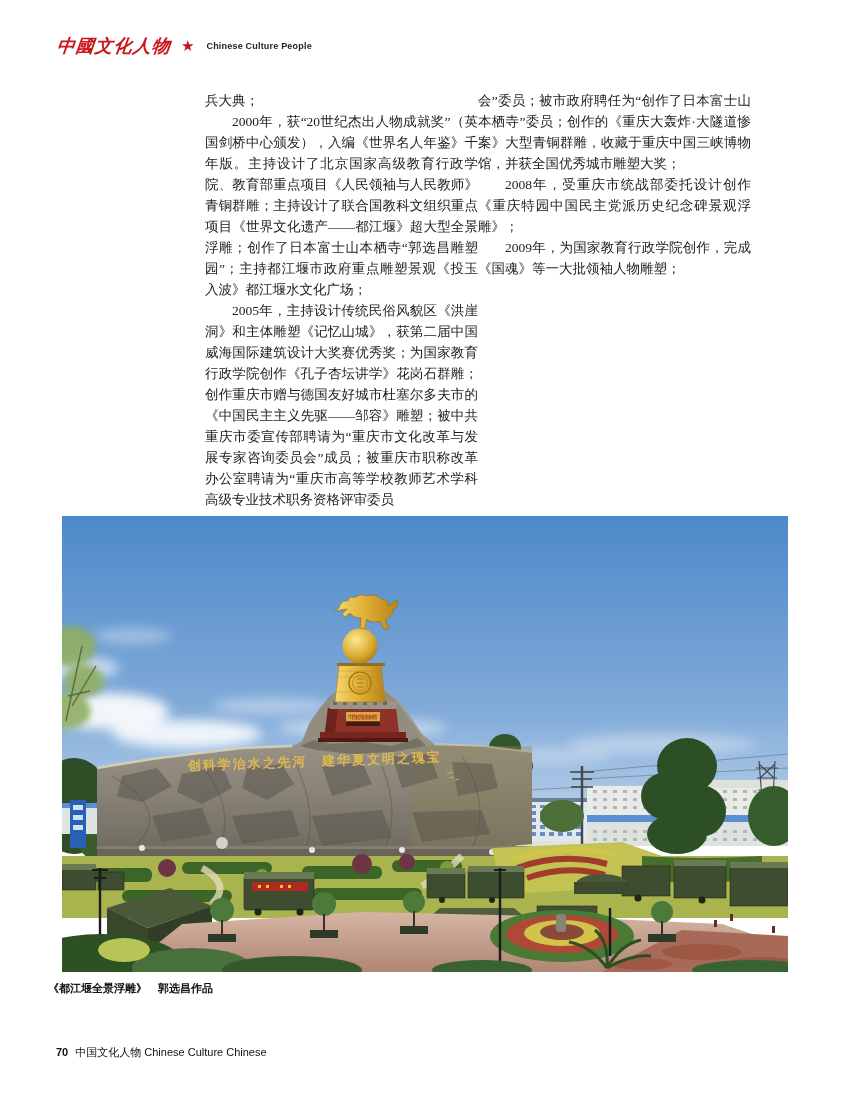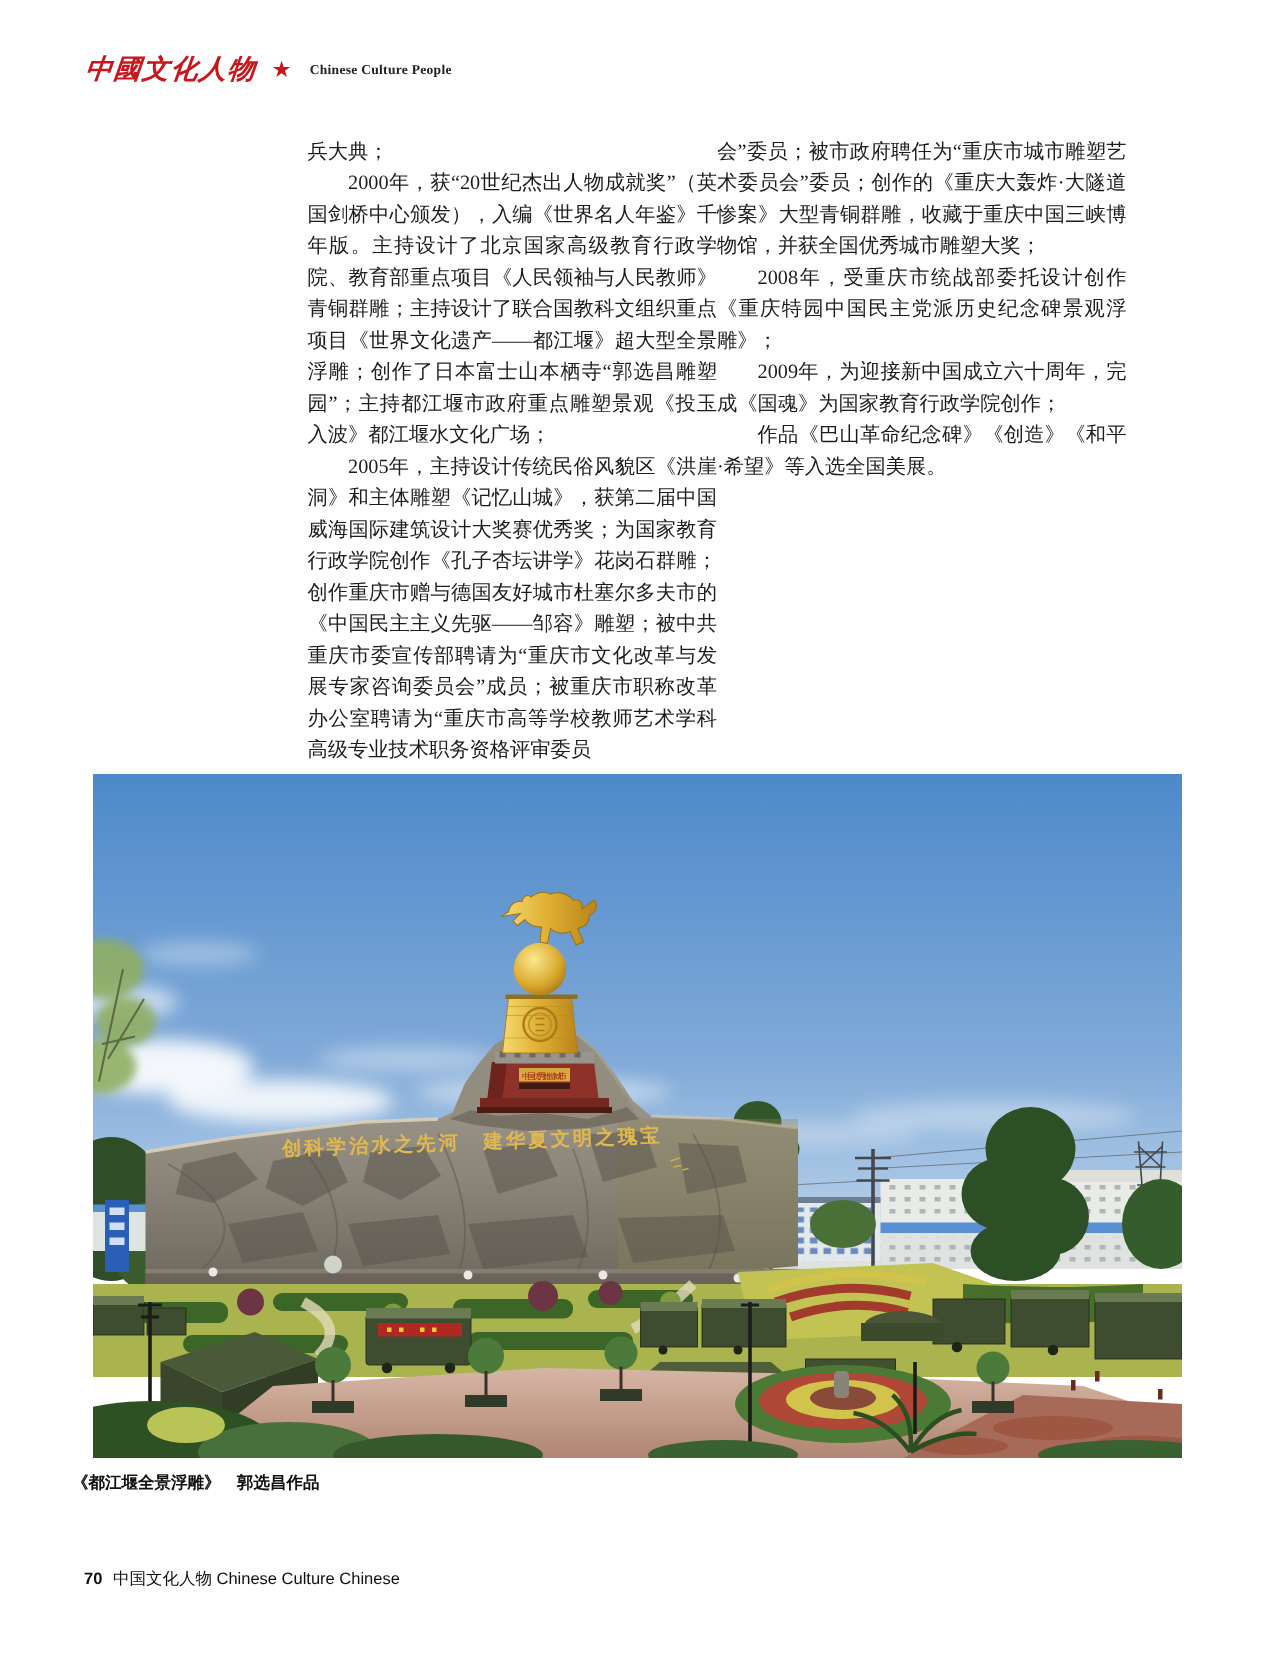--- a/index.html
+++ b/index.html
@@ -3,21 +3,21 @@
 <meta charset="utf-8">
 <style>
   html,body{margin:0;padding:0;background:#ffffff;}
   .page{position:relative;width:846px;height:1102px;background:#fff;overflow:hidden;
         font-family:"Liberation Serif","DejaVu Serif",serif;color:#1c1c1c;}
   
   .header{position:absolute;left:57px;top:34px;display:flex;align-items:center;gap:8px;}
   .logo-cn{font-family:"Liberation Serif","DejaVu Serif",serif;font-weight:bold;font-style:italic;
            font-size:18px;color:#c8161d;letter-spacing:1px;transform:skewX(-6deg);}
   .logo-star{color:#c8161d;font-size:15px;margin-left:2px;}
-  .logo-en{font-family:Liberation Serif, serif;font-size:9px;font-weight:bold;
+  .logo-en{font-family:Liberation Sans, sans-serif;font-size:9px;font-weight:bold;
            color:#222;letter-spacing:.2px;margin-left:4px;}
   
   .columns{position:absolute;left:205px;top:90px;width:564px;display:flex;gap:0;}
   .col{width:273px;font-size:13.5px;line-height:21px;text-align:justify;}
   .col p{margin:0;}
   .col p.indent{text-indent:2em;}
   
   .photo{position:absolute;left:62px;top:516px;width:726px;height:456px;}
   .caption{position:absolute;left:48px;top:981px;font-family:Liberation Serif, serif;
            font-size:11px;font-weight:bold;color:#111;}
@@ -37,24 +37,23 @@
     <span class="logo-en">Chinese Culture People</span>
   </div>
 
   <div class="columns">
     <div class="col">
       <p>兵大典；</p>
       <p class="indent">2000年，获“20世纪杰出人物成就奖”（英国剑桥中心颁发），入编《世界名人年鉴》千年版。主持设计了北京国家高级教育行政学院、教育部重点项目《人民领袖与人民教师》青铜群雕；主持设计了联合国教科文组织重点项目《世界文化遗产——都江堰》超大型全景浮雕；创作了日本富士山本栖寺“郭选昌雕塑园”；主持都江堰市政府重点雕塑景观《投玉入波》都江堰水文化广场；</p>
       <p class="indent">2005年，主持设计传统民俗风貌区《洪崖洞》和主体雕塑《记忆山城》，获第二届中国威海国际建筑设计大奖赛优秀奖；为国家教育行政学院创作《孔子杏坛讲学》花岗石群雕；创作重庆市赠与德国友好城市杜塞尔多夫市的《中国民主主义先驱——邹容》雕塑；被中共重庆市委宣传部聘请为“重庆市文化改革与发展专家咨询委员会”成员；被重庆市职称改革办公室聘请为“重庆市高等学校教师艺术学科高级专业技术职务资格评审委员</p>
     </div>
     <div class="col">
-      <p>会”委员；被市政府聘任为“重庆市城市雕塑艺术委员会”委员；创作的《重庆大轰炸·大隧道惨案》大型青铜群雕，收藏于重庆中国三峡博物馆，并获全国优秀城市雕塑大奖；</p>
+      <p>会”委员；被市政府聘任为“创作了日本富士山本栖寺”委员；创作的《重庆大轰炸·大隧道惨案》大型青铜群雕，收藏于重庆中国三峡博物馆，并获全国优秀城市雕塑大奖；</p>
       <p class="indent">2008年，受重庆市统战部委托设计创作《重庆特园中国民主党派历史纪念碑景观浮雕》；</p>
-      <p class="indent">2009年，为迎接新中国成立六十周年，完成《国魂》为国家教育行政学院创作；</p>
-      <p class="indent">作品《巴山革命纪念碑》《创造》《和平·希望》等入选全国美展。</p>
+      <p class="indent">2009年，为国家教育行政学院创作，完成《国魂》等一大批领袖人物雕塑；</p>
     </div>
   </div>
 
   <div class="photo">
   <svg width="726" height="456" viewBox="0 0 726 456" xmlns="http://www.w3.org/2000/svg">
     <defs>
       <linearGradient id="sky" x1="0" y1="0" x2="0" y2="1">
         <stop offset="0" stop-color="#4d89ca"></stop>
             <stop offset="0.6" stop-color="#7fa9d8"></stop>
         <stop offset="1" stop-color="#b9d2ea"></stop>

